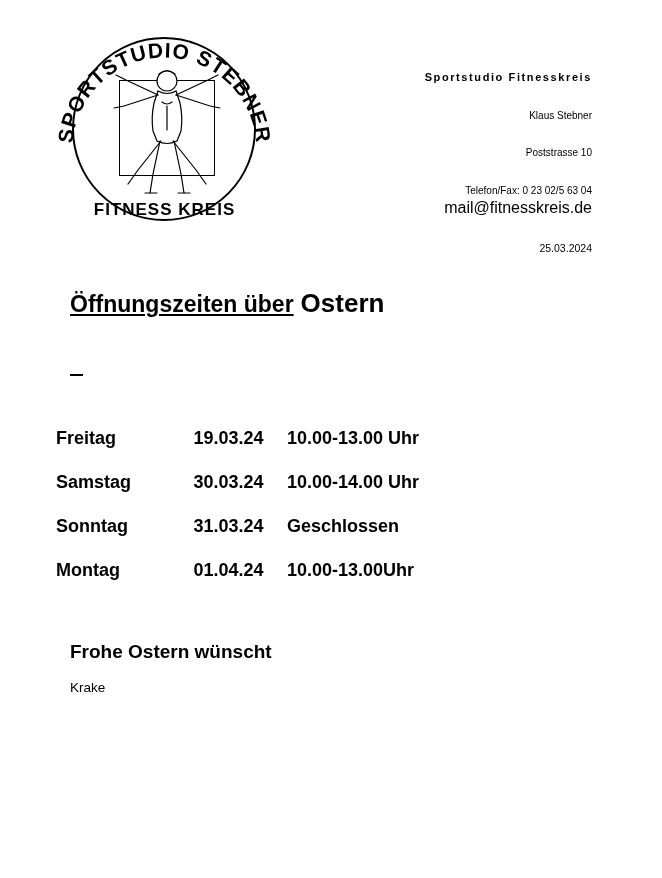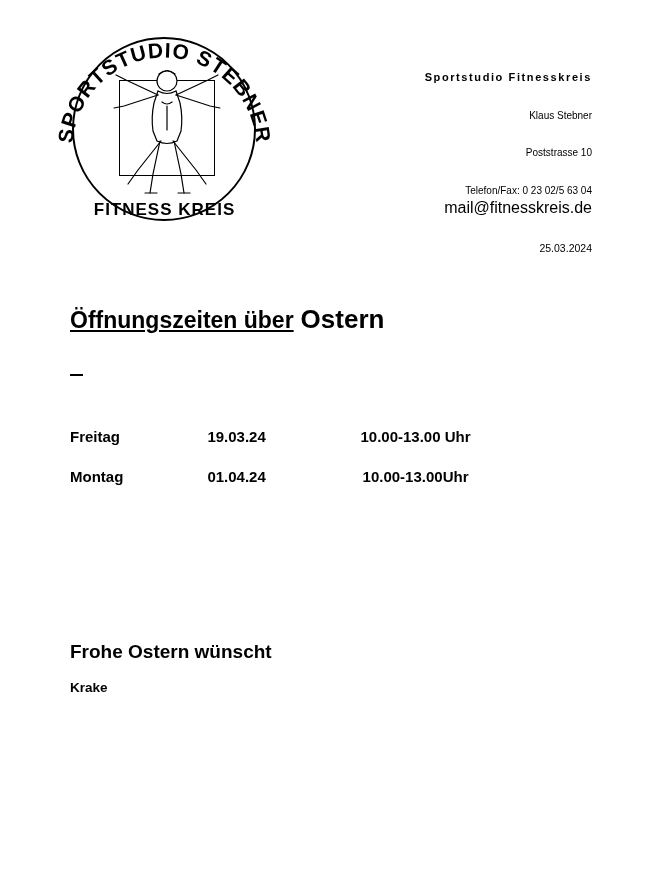--- a/index.html
+++ b/index.html
@@ -121,71 +121,70 @@
     font-size: 10.5px;
   }
 
   
   .title {
     position: absolute;
     left: 70px;
     top: 288px;
     font-size: 25px;
     font-weight: bold;
-    margin-top: 16px;
   }
   .title .t-small {
     text-decoration: underline;
     font-size: 23px;
   }
   .title .t-big {
     font-size: 26px;
   }
 
   .dash {
     position: absolute;
     left: 70px;
     top: 374px;
     width: 13px;
     border-top: 2px solid #000;
   }
 
   
   .hours {
     position: absolute;
-    left: 70px;
+    left: 56px;
     top: 428px;
     width: 460px;
     border-collapse: collapse;
-    font-size: 15px;
+    font-size: 18px;
     font-weight: bold;
   }
   .hours td {
     padding: 0 0 23px 0;
     vertical-align: top;
     white-space: nowrap;
   }
   .col-day   { width: 132px; }
   .col-date  { width: 90px; }
-  .col-time  { width: 220px; text-align: center; }
+  .col-time  { width: 220px; }
 
   
   .closing {
     position: absolute;
     left: 70px;
     top: 641px;
     font-size: 19px;
     font-weight: bold;
   }
   .closing-line2 {
     position: absolute;
     left: 70px;
     top: 680px;
     font-size: 13.5px;
-    font-weight: bold;
+    font-weight: normal;
   }
 </style>
 </head>
 <body>
 
 <div class="header">
 
   <div class="logo">
     <div class="logo-circle"></div>
     <div class="logo-square"></div>
@@ -246,20 +245,30 @@
 <div class="dash"></div>
 
 <table class="hours">
   <tbody>
     <tr>
       <td class="col-day">Freitag</td>
       <td class="col-date">19.03.24</td>
       <td class="col-time">10.00-13.00 Uhr</td>
     </tr>
     <tr>
+      <td class="col-day">Samstag</td>
+      <td class="col-date">30.03.24</td>
+      <td class="col-time">10.00-14.00 Uhr</td>
+    </tr>
+    <tr>
+      <td class="col-day">Sonntag</td>
+      <td class="col-date">31.03.24</td>
+      <td class="col-time">Geschlossen</td>
+    </tr>
+    <tr>
       <td class="col-day">Montag</td>
       <td class="col-date">01.04.24</td>
       <td class="col-time">10.00-13.00Uhr</td>
     </tr>
   </tbody>
 </table>
 
 <div class="closing">Frohe Ostern wünscht</div>
 <div class="closing-line2">Krake</div>
 

